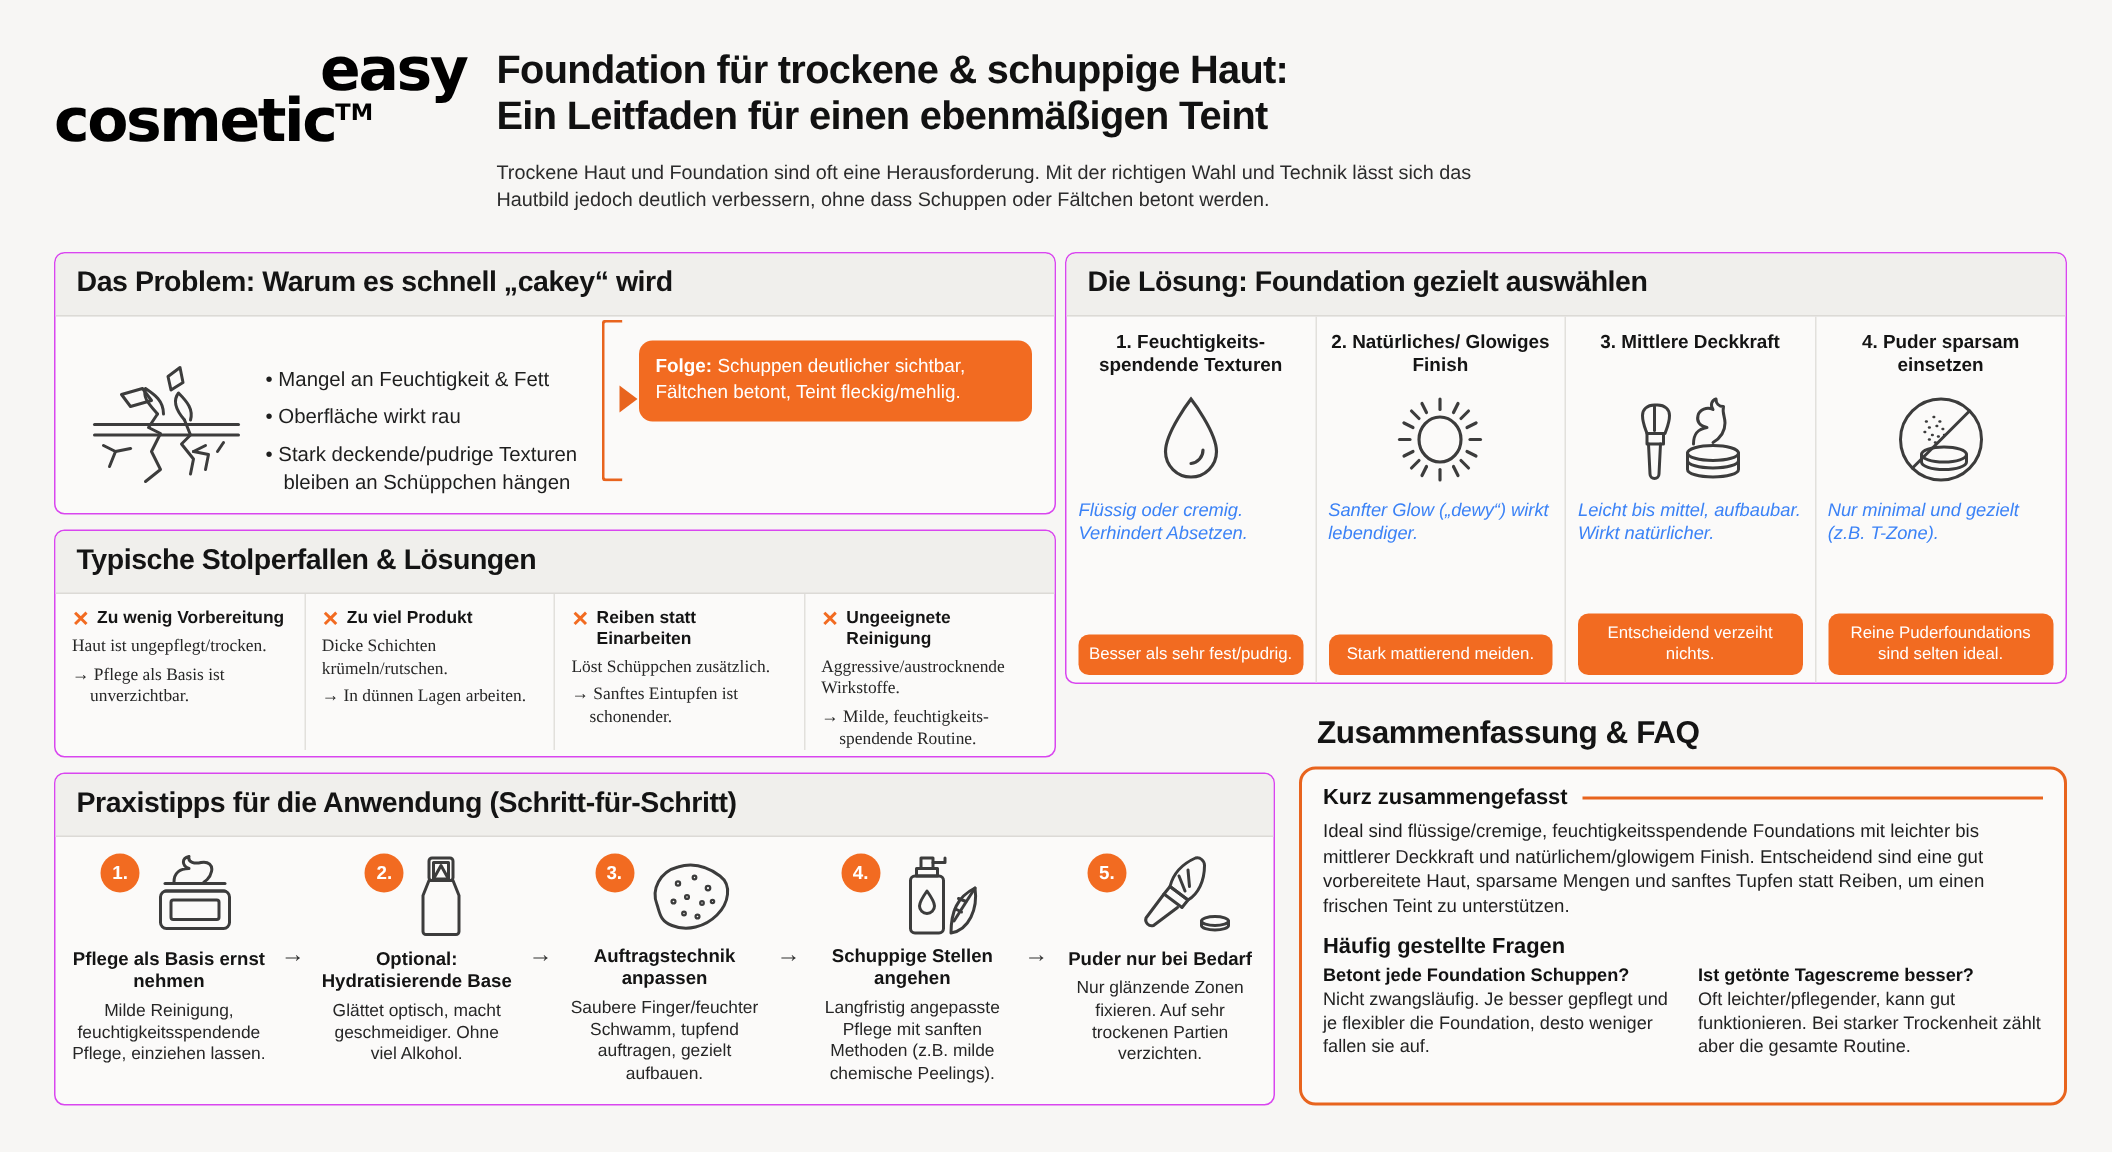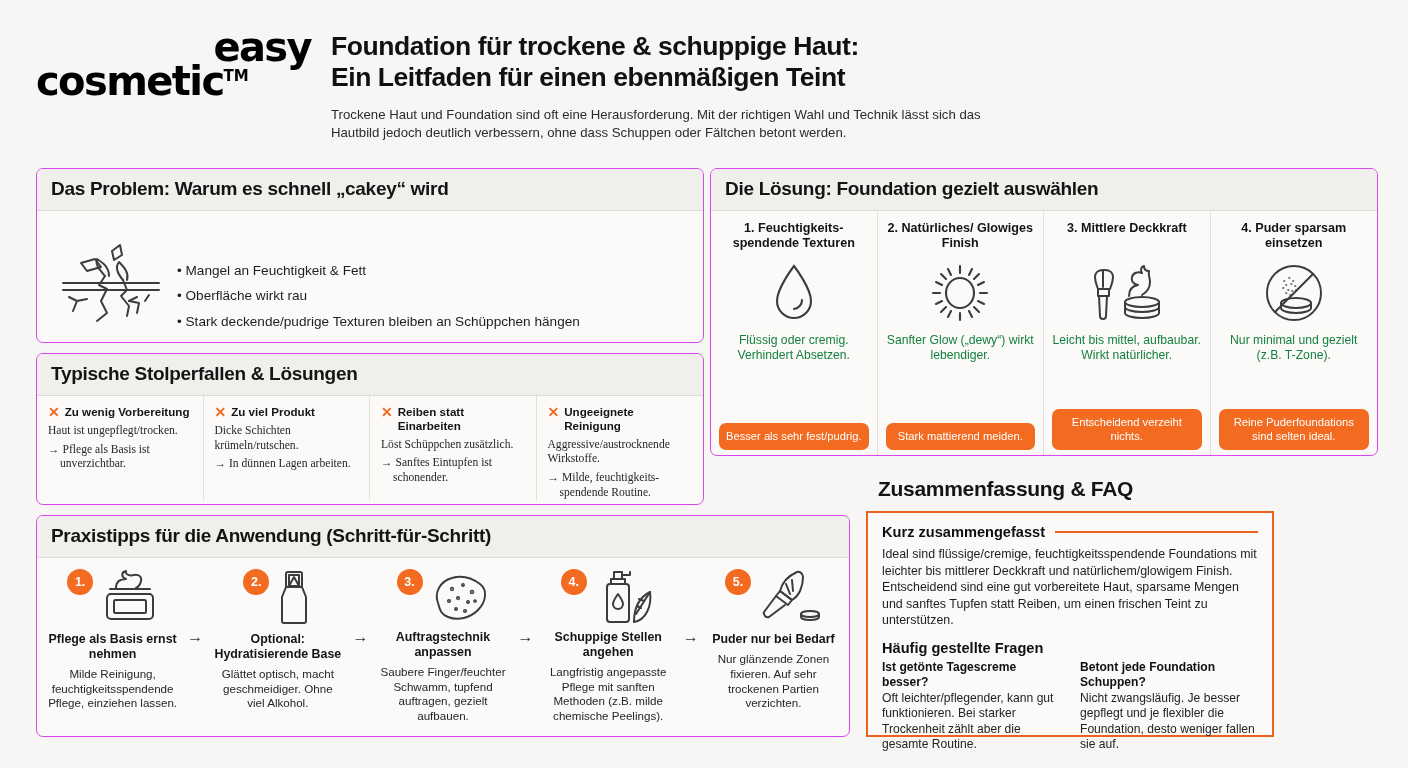--- a/index.html
+++ b/index.html
@@ -62,42 +62,42 @@
   .pit-body .fix { display: block; margin-top: 4px; padding-left: 12px; text-indent: -12px; }
 
   
   #solution { left: 710px; top: 168px; width: 668px; height: 288px; }
   .sol-grid { display: flex; height: 248px; }
   .sol-col { flex: 1 1 25%; border-right: 1px solid #e2e0dc; padding: 10px 8px 9px 8px;
              display: flex; flex-direction: column; align-items: center; }
   .sol-col:last-child { border-right: none; }
   .sol-title { font-size: 12.6px; font-weight: 800; text-align: center; line-height: 1.2; color: #141414; min-height: 32px; }
   .sol-icon { height: 76px; display: flex; align-items: center; justify-content: center; margin-top: 2px; }
-  .sol-desc { font-size: 12.2px; text-align: center; line-height: 1.26; color: #15803d; flex: 1 1 auto; padding-top: 2px; }
+  .sol-desc { font-size: 12.2px; line-height: 1.26; color: #3b82f6; flex: 1 1 auto; padding-top: 2px; font-style: italic; }
   .sol-badge { background: #f26b21; color: #fff; border-radius: 7px; font-size: 11.2px; line-height: 1.26;
                text-align: center; padding: 6px 6px 7px 6px; width: 100%; margin-top: 4px; }
 
   
   #praxis { left: 36px; top: 515px; width: 814px; height: 222px; }
   .prx-body { display: flex; padding: 8px 6px 10px 6px; height: 176px; }
   .prx-col { flex: 1 1 0; display: flex; flex-direction: column; align-items: center; padding: 0 5px; }
   .prx-top { display: flex; align-items: flex-start; justify-content: center; gap: 7px; height: 64px; width: 100%; }
   .num { width: 26px; height: 26px; border-radius: 50%; background: #f26b21; color: #fff;
          font-size: 12.5px; font-weight: 800; display: flex; align-items: center; justify-content: center; flex: 0 0 26px; margin-top: 3px; }
   .prx-icon { display: flex; align-items: center; justify-content: center; height: 62px; }
   .prx-title { font-size: 12.4px; font-weight: 800; text-align: center; line-height: 1.2; margin-top: 2px; color: #141414; }
   .prx-desc { font-size: 11.6px; text-align: center; line-height: 1.28; color: #262626; margin-top: 5px; }
   .prx-arrow { flex: 0 0 26px; display: flex; align-items: flex-start; justify-content: center;
                padding-top: 62px; font-size: 16px; color: #333; }
 
   
   .sum-title { position: absolute; left: 878px; top: 477px; font-size: 21px; font-weight: 800;
                letter-spacing: -0.3px; color: #141414; }
-  #summary { position: absolute; left: 866px; top: 511px; width: 408px; height: 226px;
-             border: 2px solid #e8641e; border-radius: 0; background: #fbfaf9; padding: 11px 14px 10px 14px; }
+  #summary { position: absolute; left: 866px; top: 511px; width: 512px; height: 226px;
+             border: 2px solid #e8641e; border-radius: 11px; background: #fbfaf9; padding: 11px 14px 10px 14px; }
   .sum-h { display: flex; align-items: center; gap: 10px; }
   .sum-h h3 { font-size: 14.6px; font-weight: 800; color: #111; white-space: nowrap; }
   .sum-rule { flex: 1 1 auto; height: 2px; background: #e8641e; }
   .sum-text { font-size: 12.4px; line-height: 1.34; color: #1e1e1e; margin-top: 6px; }
   .faq-h { font-size: 14.6px; font-weight: 800; color: #111; margin-top: 11px; }
   .faq-grid { display: flex; gap: 20px; margin-top: 4px; }
   .faq-col { flex: 1 1 50%; }
   .faq-q { font-size: 12.1px; font-weight: 800; color: #111; line-height: 1.24; }
   .faq-a { font-size: 12.1px; line-height: 1.28; color: #232323; margin-top: 1px; }
 
@@ -139,20 +139,27 @@
           <path d="M78 62 l-8 4"></path>
             <path d="M70 66 l10 2 l-2 10"></path>
           <path d="M90 60 l-4 6"></path>
         </svg>
       </div>
       <ul class="problem-list">
         <li><span class="bullet">•</span> <span>Mangel an Feuchtigkeit &amp; Fett</span></li>
         <li><span class="bullet">•</span> <span>Oberfläche wirkt rau</span></li>
         <li><span class="bullet">•</span> <span>Stark deckende/pudrige Texturen bleiben an Schüppchen hängen</span></li>
       </ul>
+      <div class="folge-wrap">
+        <div class="bracket"></div>
+        <div class="bracket-arrow"></div>
+        <div class="folge-box">
+          <div class="txt"><span class="lbl">Folge:</span><span> Schuppen deutlicher sichtbar, Fältchen betont, Teint fleckig/mehlig.</span></div>
+        </div>
+      </div>
     </div>
   </section>
 
   <section class="panel" id="pitfalls">
     <div class="panel-head">
       <h2>Typische Stolperfallen &amp; Lösungen</h2>
     </div>
     <div class="pit-grid">
       <div class="pit-col">
         <div class="pit-title">
@@ -391,23 +398,23 @@
   <div class="sum-title">Zusammenfassung &amp; FAQ</div>
   <section id="summary">
     <div class="sum-h">
       <h3>Kurz zusammengefasst</h3>
       <div class="sum-rule"></div>
     </div>
     <div class="sum-text">Ideal sind flüssige/cremige, feuchtigkeitsspendende Foundations mit leichter bis mittlerer Deckkraft und natürlichem/glowigem Finish. Entscheidend sind eine gut vorbereitete Haut, sparsame Mengen und sanftes Tupfen statt Reiben, um einen frischen Teint zu unterstützen.</div>
     <div class="faq-h">Häufig gestellte Fragen</div>
     <div class="faq-grid">
       <div class="faq-col">
+        <div class="faq-q">Betont jede Foundation Schuppen?</div>
+        <div class="faq-a">Nicht zwangsläufig. Je besser gepflegt und je flexibler die Foundation, desto weniger fallen sie auf.</div>
+      </div>
+      <div class="faq-col">
         <div class="faq-q">Ist getönte Tagescreme besser?</div>
         <div class="faq-a">Oft leichter/pflegender, kann gut funktionieren. Bei starker Trockenheit zählt aber die gesamte Routine.</div>
       </div>
-      <div class="faq-col">
-        <div class="faq-q">Betont jede Foundation Schuppen?</div>
-        <div class="faq-a">Nicht zwangsläufig. Je besser gepflegt und je flexibler die Foundation, desto weniger fallen sie auf.</div>
-      </div>
     </div>
   </section>
 
 </div>
 
 </body></html>

